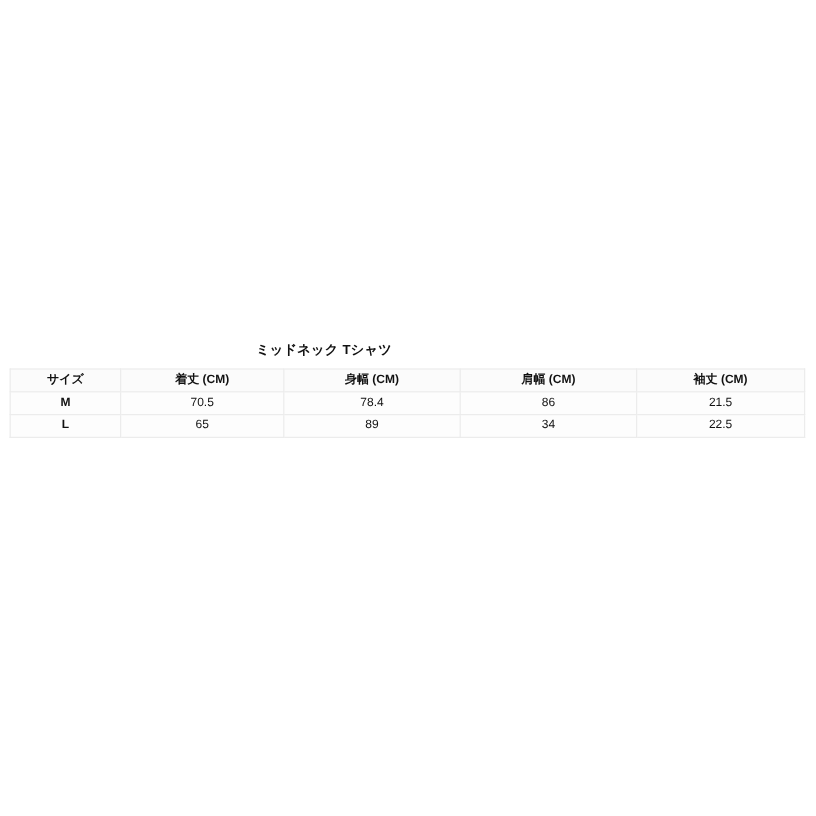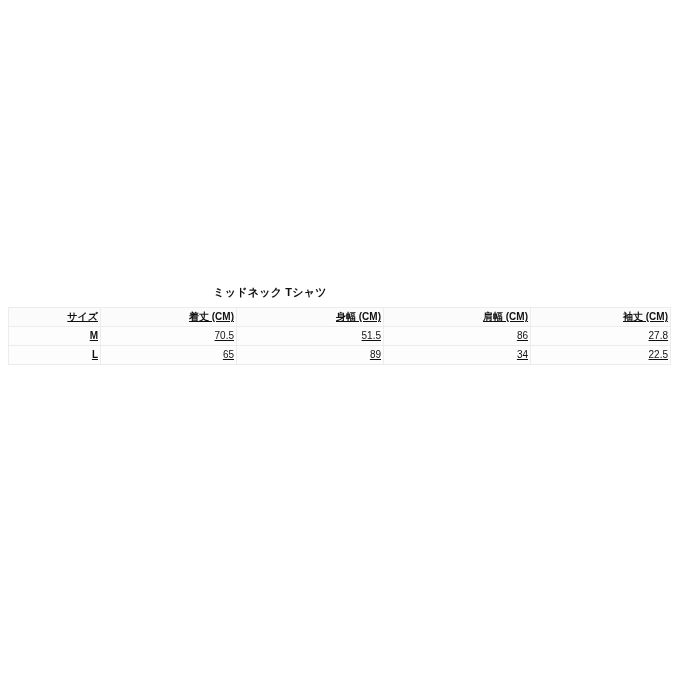--- a/index.html
+++ b/index.html
@@ -45,30 +45,29 @@
   }
   #size-table col.c-size  { width: 92px;  }
   #size-table col.c-len   { width: 136px; }
   #size-table col.c-chest { width: 147px; }
   #size-table col.c-shldr { width: 147px; }
   #size-table col.c-slv   { width: 140px; }
 
   #size-table th,
   #size-table td {
     border: 1px solid #ececec;
-    text-align: right;
+    text-align: center;
     vertical-align: middle;
     height: 18px;
     line-height: 18px;
     padding: 0 2px;
     font-size: 10px;
     color: #111111;
     background: #fdfdfd;
     white-space: nowrap;
-    text-decoration: underline;
   }
   #size-table thead th {
     font-weight: bold;
     font-size: 10px;
     background: #fbfbfb;
   }
   
   #size-table tbody td.size-cell {
     font-weight: bold;
   }
@@ -99,23 +98,23 @@
         <th>着丈 (CM)</th>
         <th>身幅 (CM)</th>
         <th>肩幅 (CM)</th>
         <th>袖丈 (CM)</th>
       </tr>
     </thead>
     <tbody>
       <tr>
         <td class="size-cell">M</td>
         <td class="num-cell">70.5</td>
-        <td class="num-cell">51.5</td>
+        <td class="num-cell">78.4</td>
         <td class="num-cell">86</td>
-        <td class="num-cell">27.8</td>
+        <td class="num-cell">21.5</td>
       </tr>
       <tr>
         <td class="size-cell">L</td>
         <td class="num-cell">65</td>
         <td class="num-cell">89</td>
         <td class="num-cell">34</td>
         <td class="num-cell">22.5</td>
       </tr>
     </tbody>
   </table>

